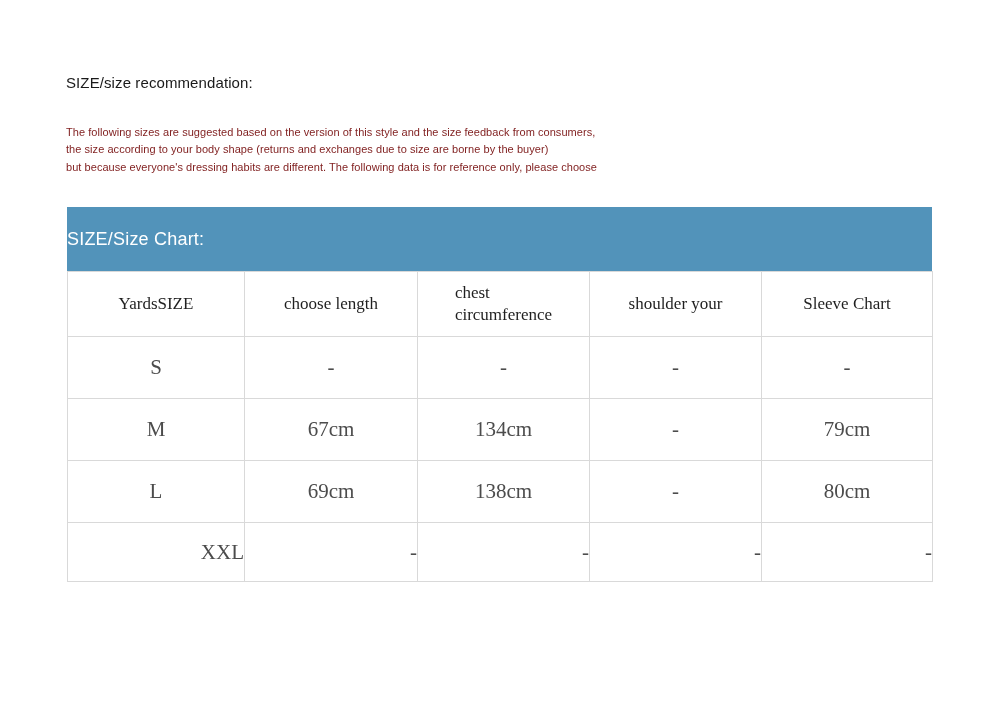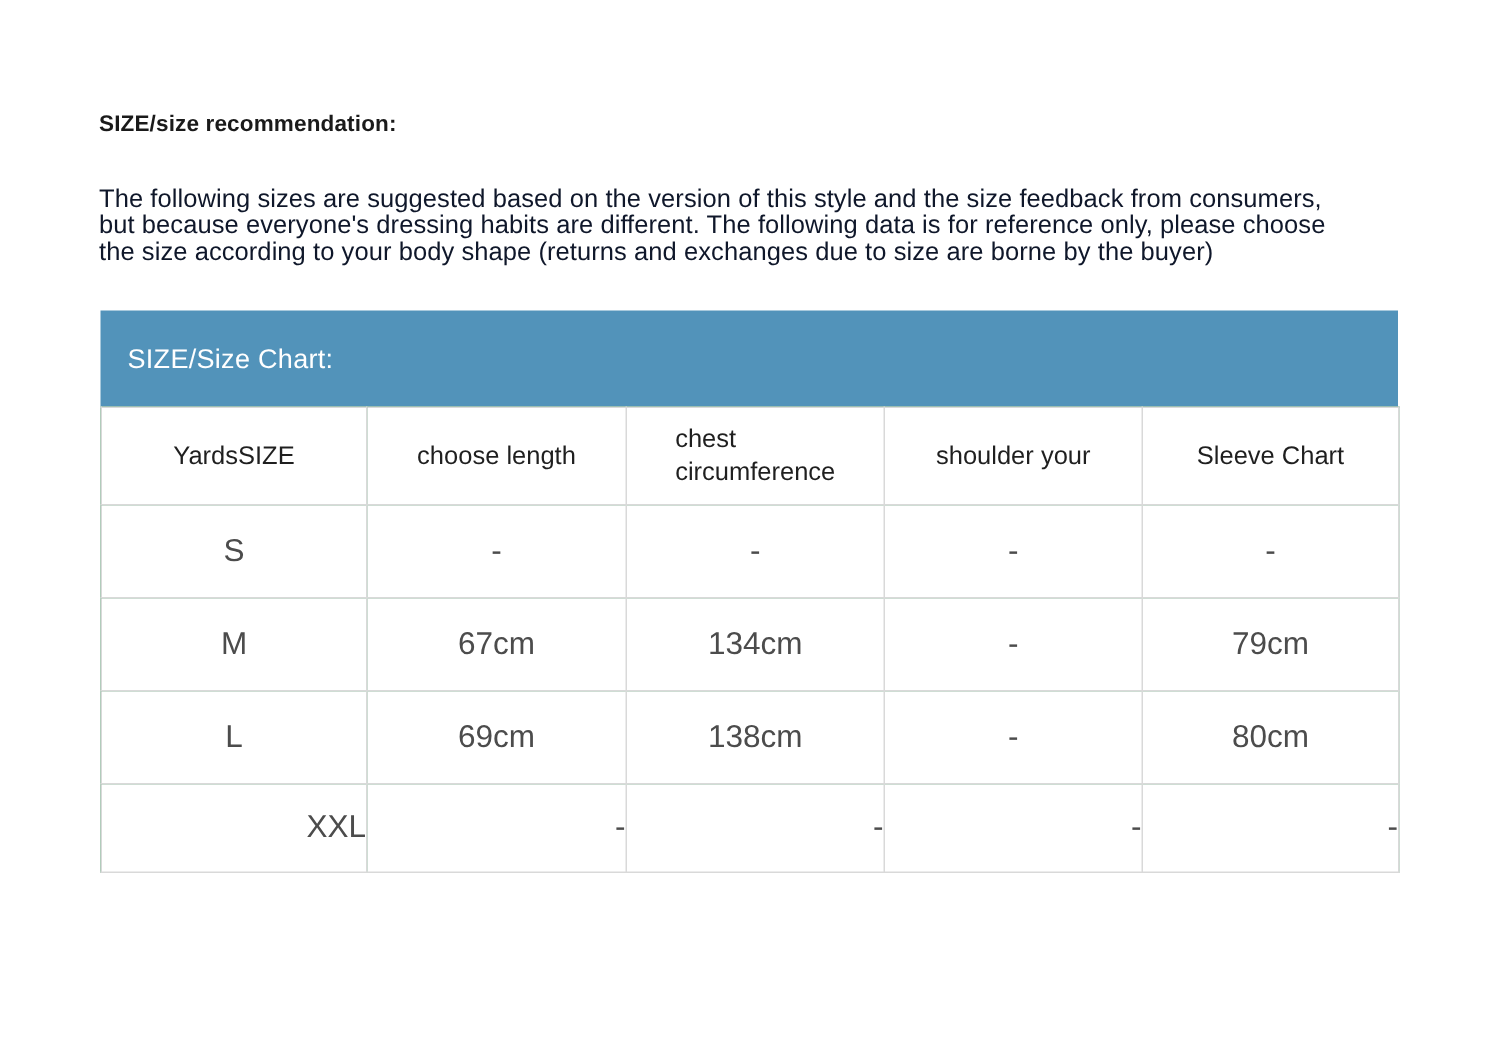--- a/index.html
+++ b/index.html
@@ -9,57 +9,57 @@
     overflow: hidden;
     background: #ffffff;
     font-family: "Liberation Sans", sans-serif;
     color: #1f1f1f;
   }
   .page { position: relative; width: 1000px; height: 708px; }
 
   .heading {
     margin: 74px 0 0 66px;
     font-size: 15px;
-    font-weight: 700;
+    font-weight: 400;
     color: #1a1a1a;
     letter-spacing: 0.1px;
   }
 
   .intro {
     margin: 33px 0 0 66px;
     width: 870px;
-    font-size: 17px;
+    font-size: 11px;
     line-height: 17.4px;
-    color: #0f172a;
+    color: #7f1d1d;
     letter-spacing: 0.05px;
   }
   .intro-line { white-space: nowrap; }
 
   .titlebar {
     margin: 31px 0 0 67px;
     width: 865px;
     height: 64px;
     background: #5293ba;
     display: flex;
     align-items: center;
     box-sizing: border-box;
-    padding-left: 18px;
   }
   .titlebar-text {
     color: #ffffff;
     font-size: 18px;
     letter-spacing: 0.2px;
   }
 
   table.size-table {
     border-collapse: collapse;
     table-layout: fixed;
     margin-left: 67px;
     width: 865px;
-    background: #15803d;
+    background: #84cc16;
+    font-family: Liberation Serif, serif;
   }
   table.size-table th,
   table.size-table td {
     border: 1px solid #d9d9d9;
     padding: 0;
     text-align: center;
     vertical-align: middle;
     background: #ffffff;
   }
   table.size-table th {
@@ -83,22 +83,22 @@
 </style>
 </head>
 <body>
 
 <div class="page">
 
   <div class="heading">SIZE/size recommendation:</div>
 
   <div class="intro">
     <div class="intro-line">The following sizes are suggested based on the version of this style and the size feedback from consumers,</div>
+    <div class="intro-line">the size according to your body shape (returns and exchanges due to size are borne by the buyer)</div>
     <div class="intro-line">but because everyone's dressing habits are different. The following data is for reference only, please choose</div>
-    <div class="intro-line">the size according to your body shape (returns and exchanges due to size are borne by the buyer)</div>
   </div>
 
   <div class="titlebar">
     <span class="titlebar-text">SIZE/Size Chart:</span>
   </div>
 
   <table class="size-table">
     <colgroup>
       <col style="width:177px">
       <col style="width:173px">

